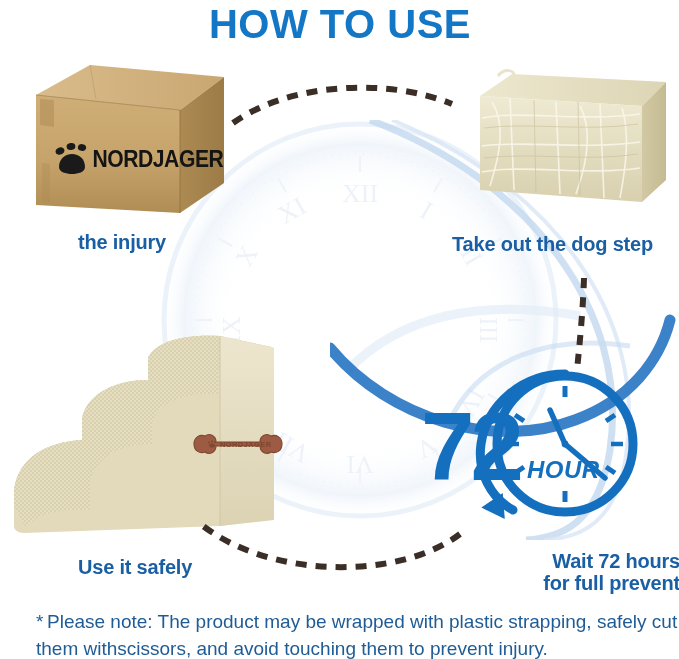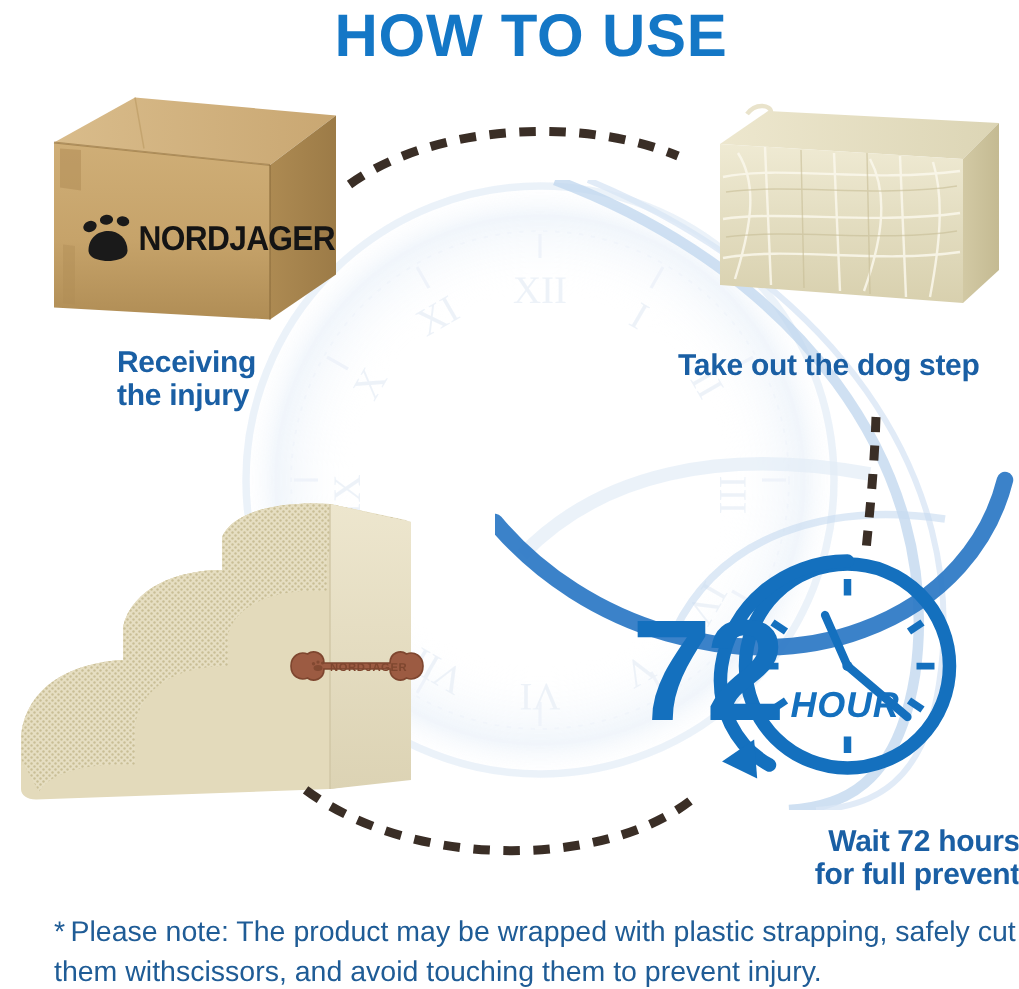--- a/index.html
+++ b/index.html
@@ -8,21 +8,21 @@
     font-family:"Liberation Sans","DejaVu Sans",sans-serif;
     background:#ffffff;
   }
   .stage{position:absolute;left:0;top:0;width:679px;height:659px;overflow:hidden;}
 
   
   .bg-clock{position:absolute;left:150px;top:110px;width:420px;height:420px;opacity:.55;}
 
   
   .title{
-    position:absolute;left:17px;top:2px;width:602px;text-align:center;
+    position:absolute;left:3px;top:2px;width:602px;text-align:center;
     font-size:40px;font-weight:bold;letter-spacing:.5px;color:#1477C6;
     font-family:"Liberation Sans","DejaVu Sans",sans-serif;
     padding-left:36px;
   }
 
   
   .label{
     position:absolute;color:#1A5FA4;font-weight:bold;line-height:1.12;
     font-size:20px;letter-spacing:-.2px;
   }
@@ -285,28 +285,30 @@
   <svg class="dash" viewBox="0 0 679 659">
 
     <path d="M233,123 C290,82 390,78 452,104" fill="none" stroke="#3A2E26" stroke-width="6" stroke-dasharray="11 9" stroke-linecap="butt"></path>
 
     <path d="M584,278 C583,310 580,340 577,370" fill="none" stroke="#3A2E26" stroke-width="6" stroke-dasharray="10 9" stroke-linecap="butt"></path>
 
     <path d="M460,534 C400,580 268,580 198,522" fill="none" stroke="#3A2E26" stroke-width="6" stroke-dasharray="11 9" stroke-linecap="butt"></path>
   </svg>
 
   <div class="label lbl-receive">
-    <div>Receiving</div>
     <div>the injury</div>
   </div>
 
   <div class="label lbl-takeout">
     <div>Take out the dog step</div>
   </div>
 
+  <div class="label lbl-safely">
+    <div>Use it safely</div>
+  </div>
 
   <div class="label lbl-wait">
     <div>Wait 72 hours</div>
     <div>for full prevent</div>
   </div>
 
   <div class="note">
     <span class="star">*</span><span>Please note: The product may be wrapped with plastic strapping, safely cut them withscissors, and avoid touching them to prevent injury.</span>
   </div>
 

